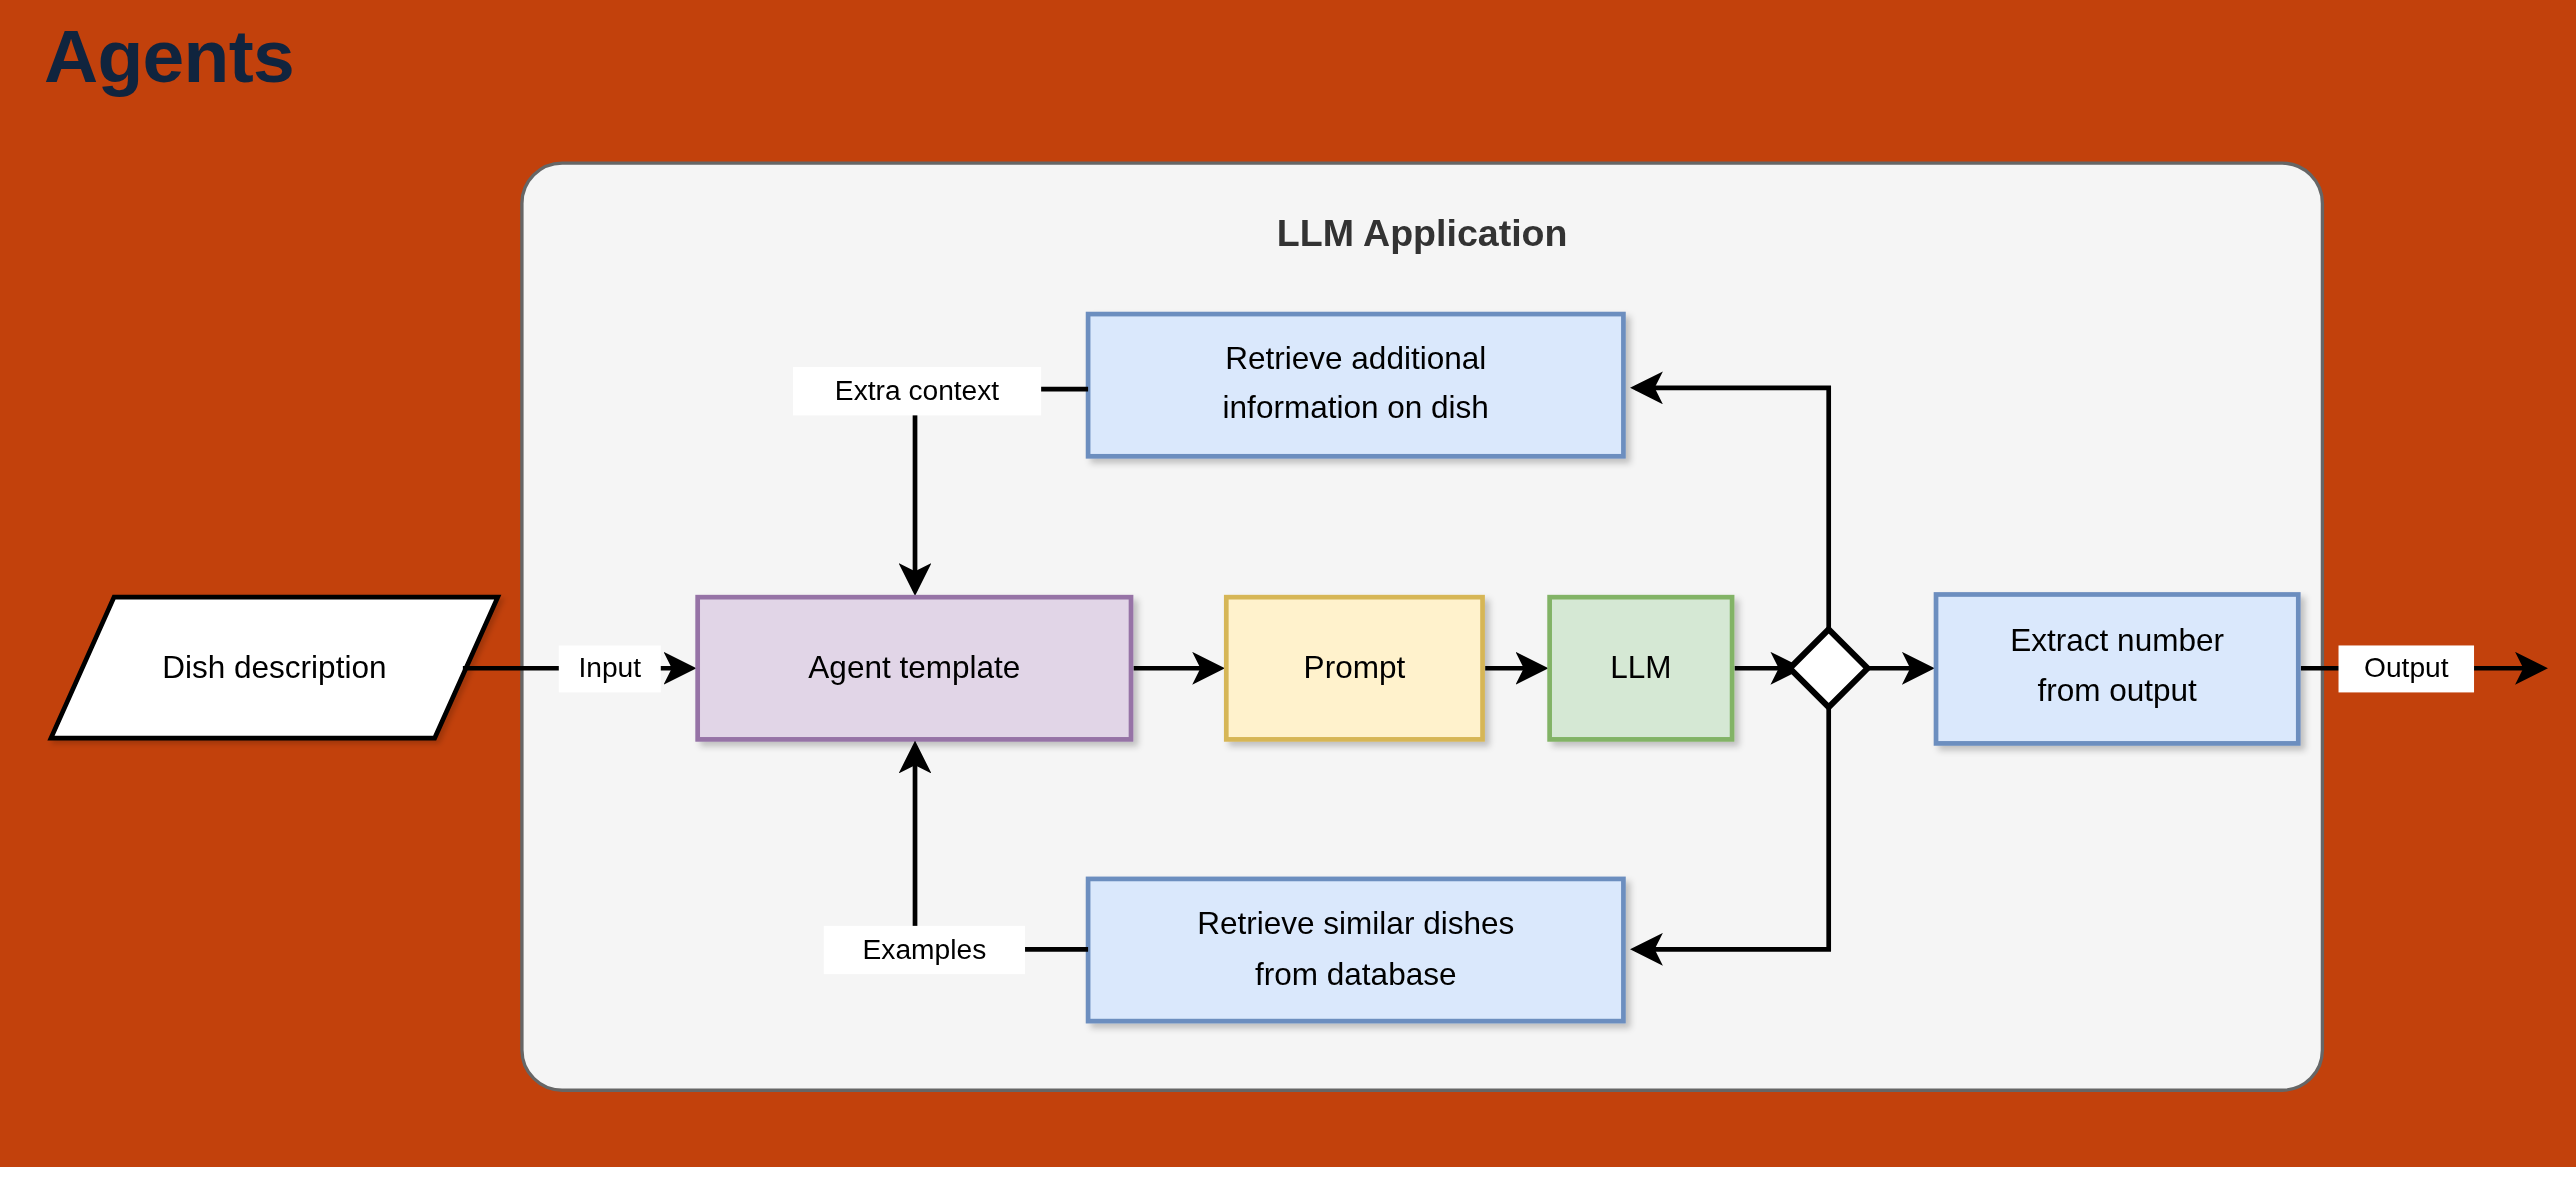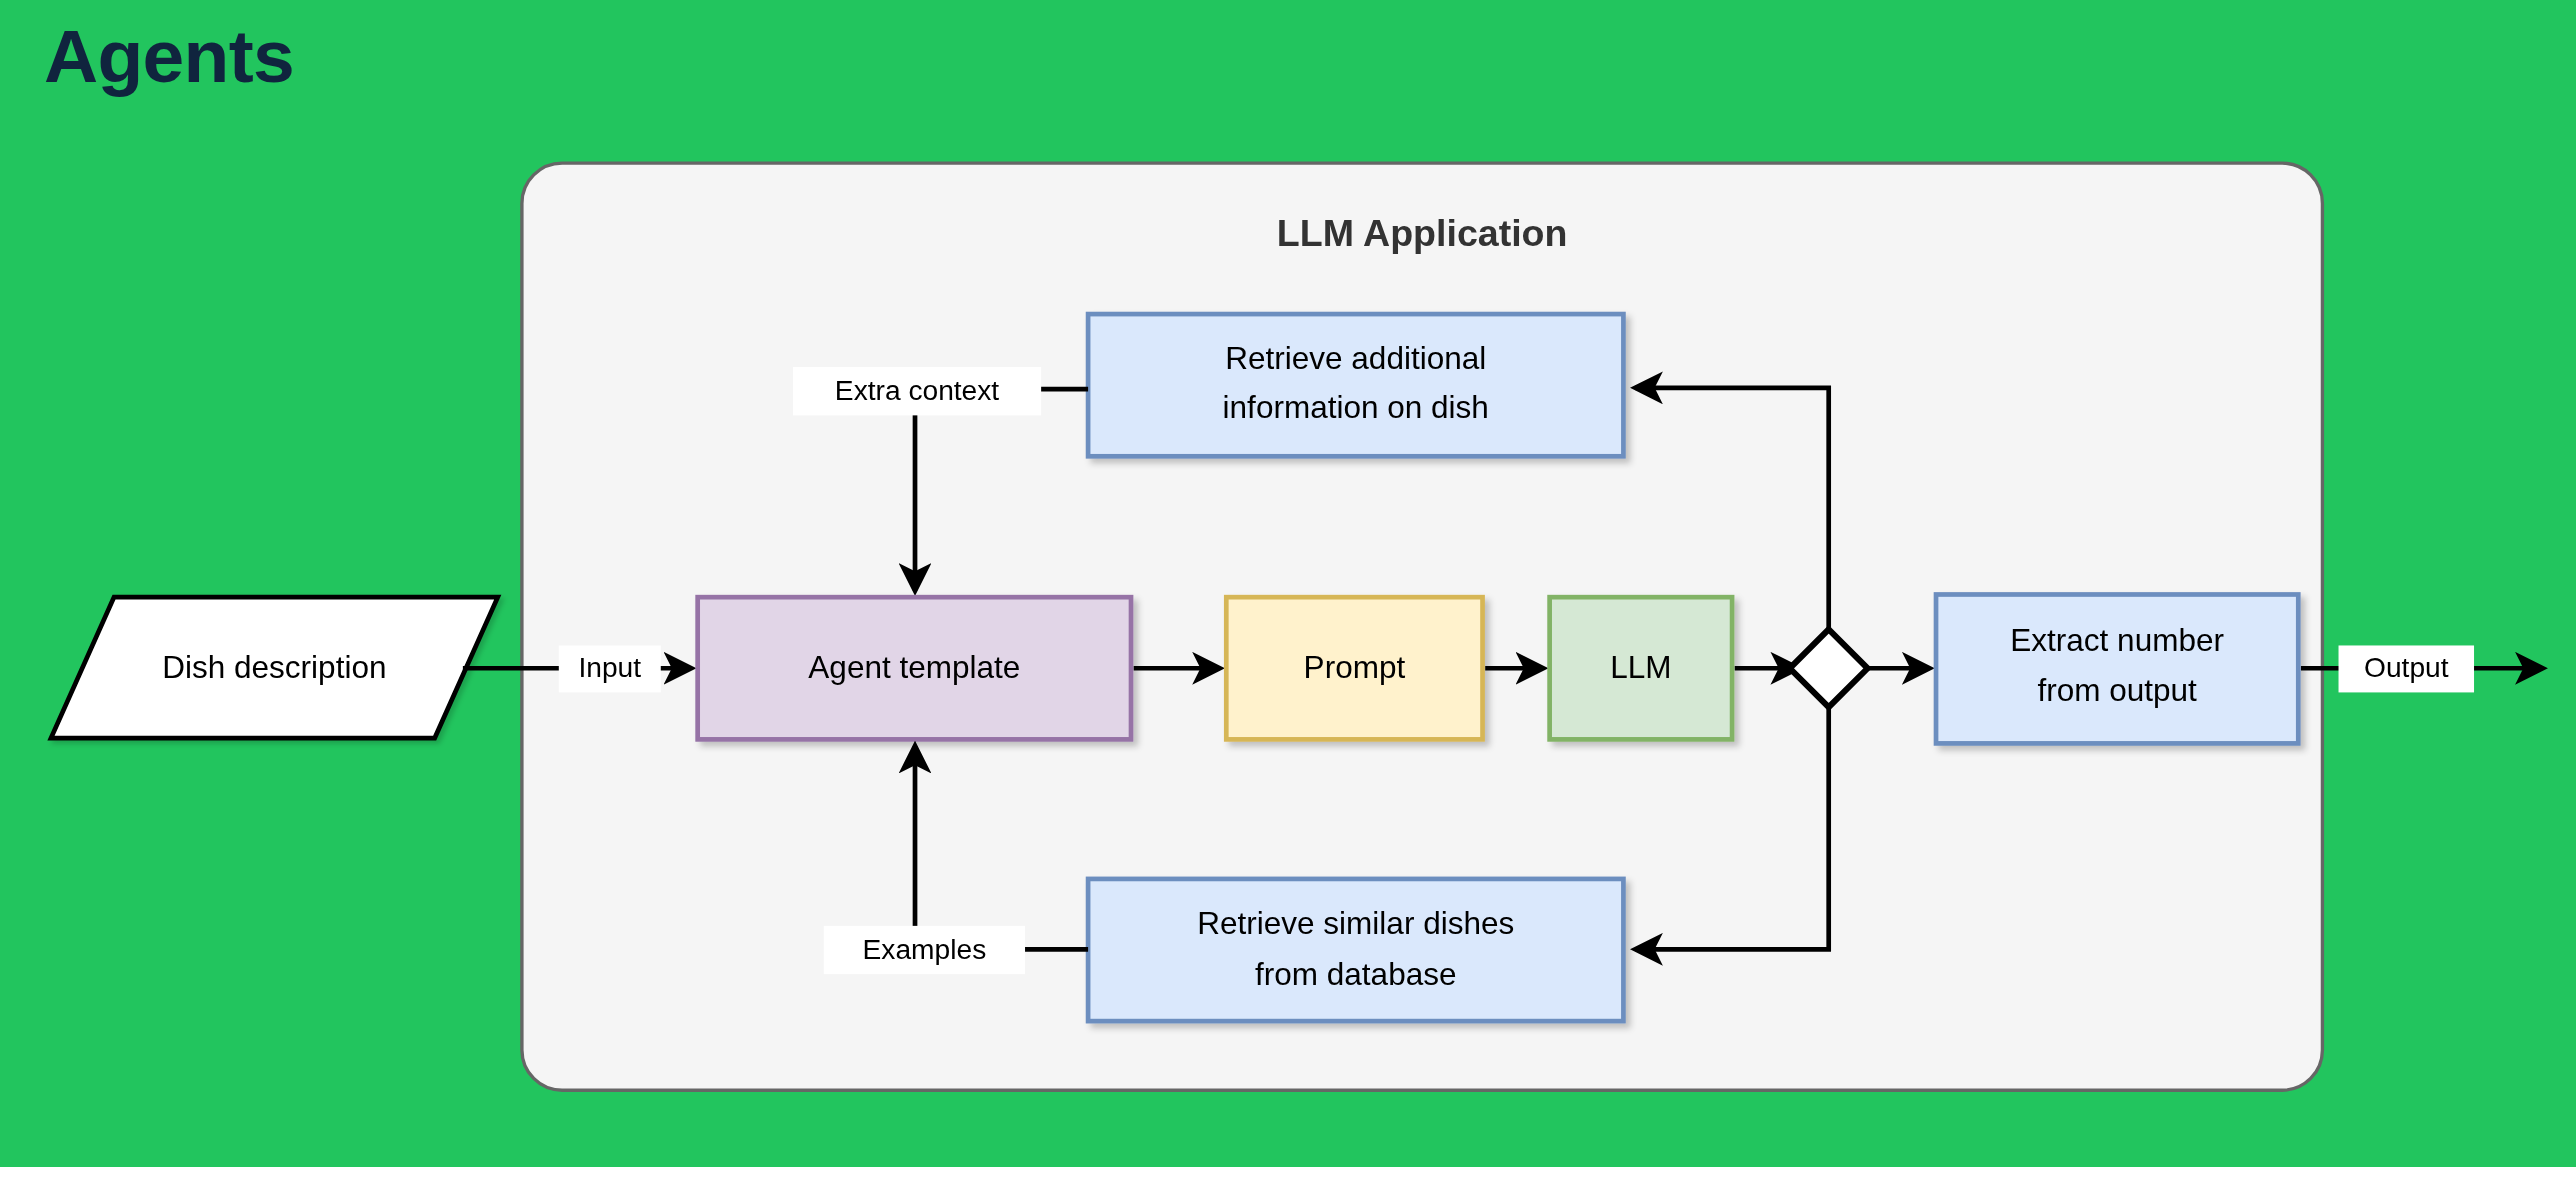--- a/index.html
+++ b/index.html
@@ -10,21 +10,21 @@
   body {
     width: 2576px;
     height: 1195px;
     overflow: hidden;
     font-family: "Liberation Sans", sans-serif;
   }
   #stage {
     position: relative;
     width: 2576px;
     height: 1167px;
-    background: #22c55e;
+    background: #c2410c;
   }
   #page-title {
     position: absolute;
     left: 44px;
     top: 14.8px;
     font-family: "Liberation Sans", sans-serif;
     font-size: 75px;
     font-weight: bold;
     color: #10243e;
     letter-spacing: -0.7px;

